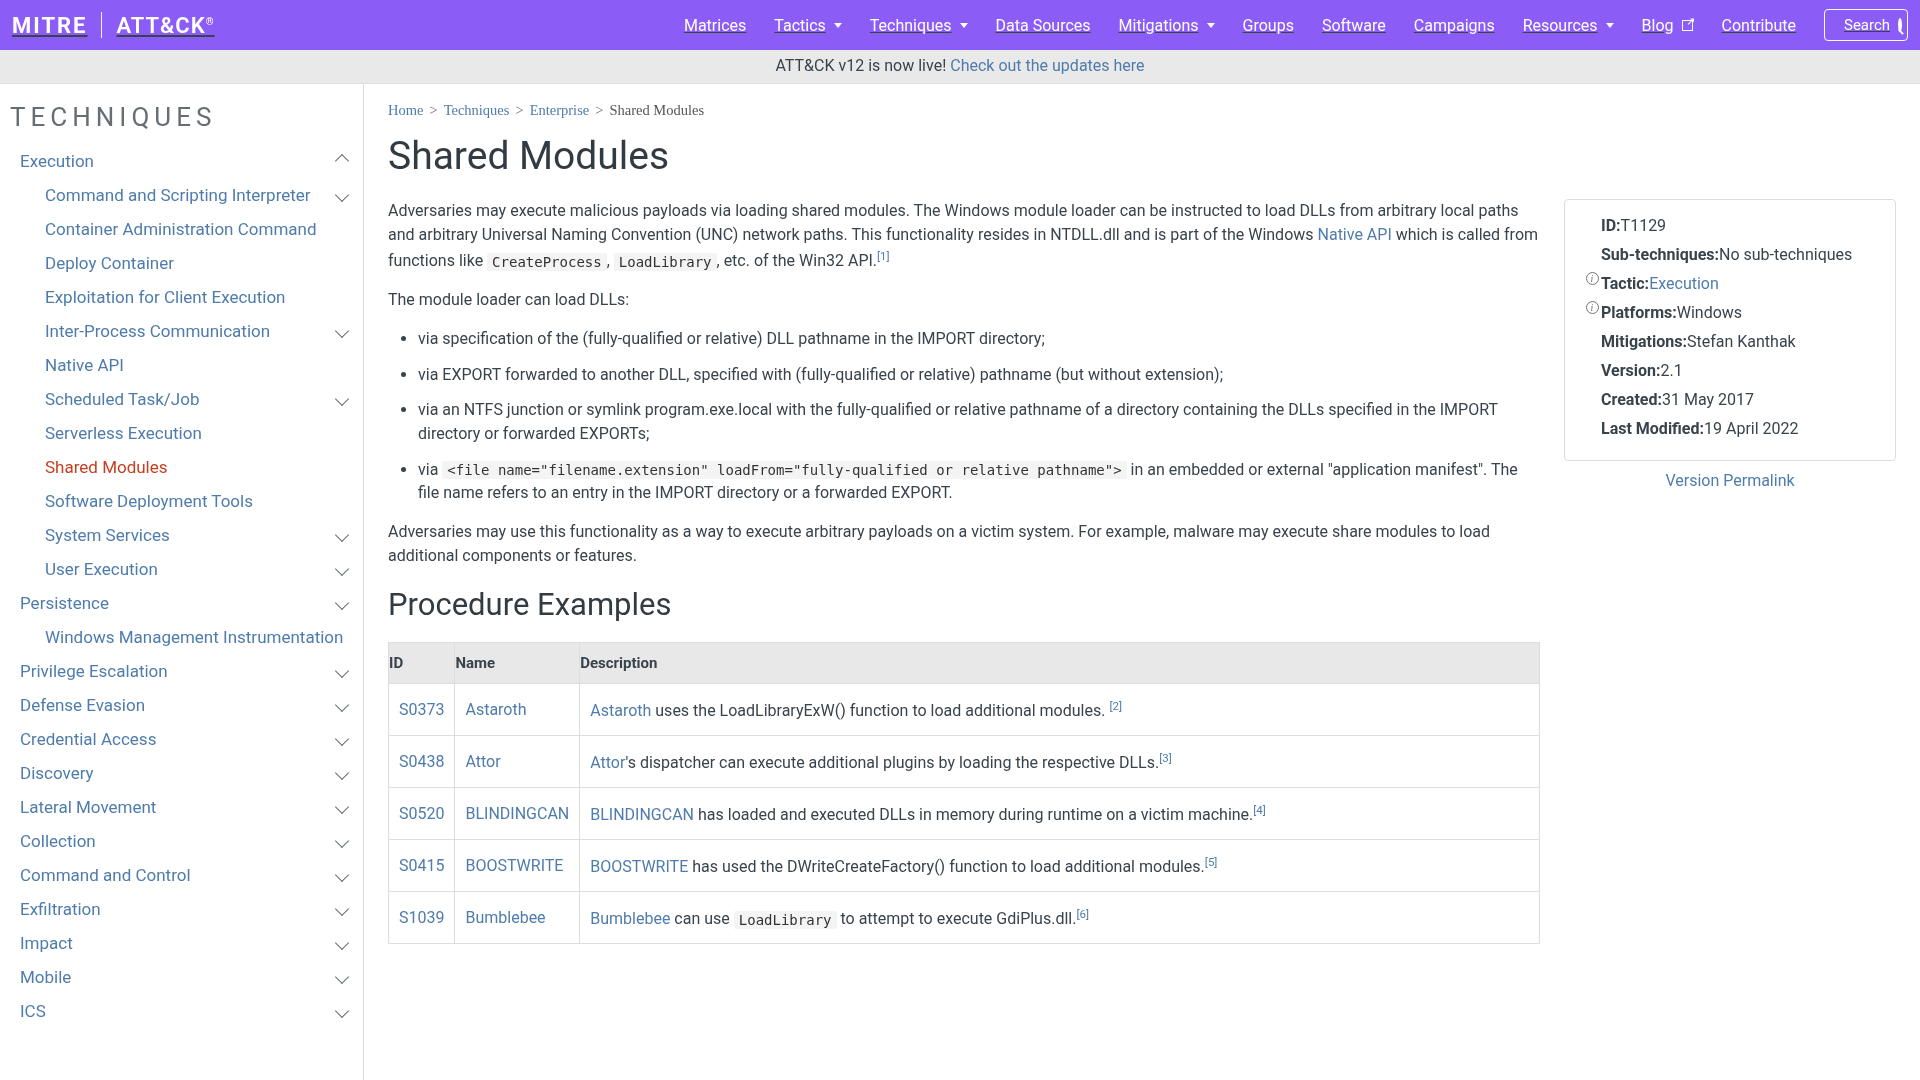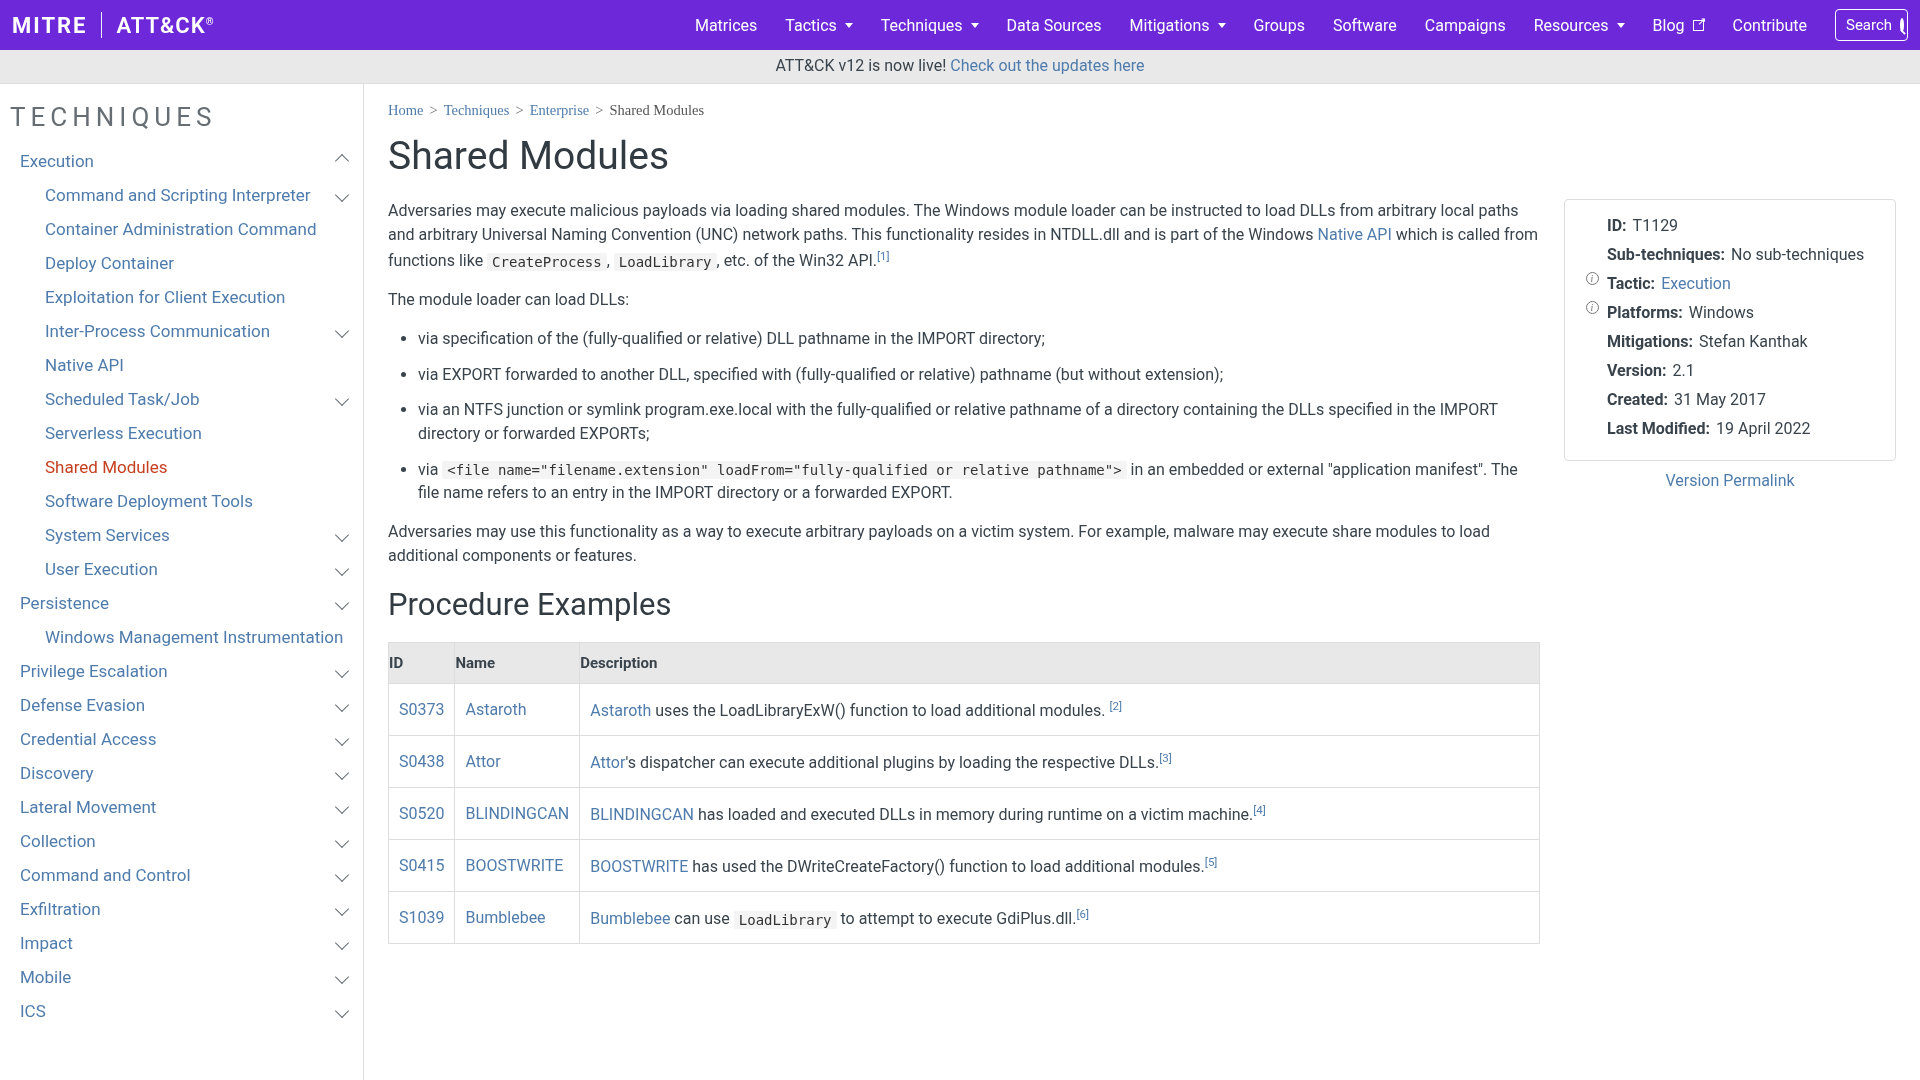--- a/index.html
+++ b/index.html
@@ -1,33 +1,33 @@
 <!DOCTYPE html>
 <html><head>
 <meta charset="utf-8">
 <style>
 * { margin: 0; padding: 0; box-sizing: border-box; }
 body { font-family: Roboto, -apple-system, BlinkMacSystemFont, "Segoe UI", Helvetica, Arial, sans-serif; font-size: 16px; color: #39434c; width: 1920px; height: 1080px; overflow: hidden; }
 a { color: #4f7cac; text-decoration: none; }
 
 
-.navbar { background: #6d28d9; height: 50px; display: flex; align-items: center; padding: 0 12px; }
+.navbar { background: #8b5cf6; height: 50px; display: flex; align-items: center; padding: 0 12px; text-decoration: underline; }
 .logo { display: flex; align-items: center; color: #fff; font-weight: 700; letter-spacing: 1px; margin-left: 0; }
 .logo-mitre { font-size: 22px; font-weight: 700; letter-spacing: 2px; }
 .logo-sep { width: 1px; height: 26px; background: #fff; margin: 0 14px; opacity: 0.9; }
 .logo-attack { font-size: 22px; font-weight: 600; letter-spacing: 1px; }
 .logo-attack sup { font-size: 10px; vertical-align: super; }
 .nav-spacer { flex: 1; }
 .nav-links { display: flex; align-items: center; gap: 0; }
 .nav-item { color: #fff; padding: 8px 14px; font-size: 16px; display: flex; align-items: center; gap: 5px; cursor: pointer; }
 .caret-down { width: 0; height: 0; border-left: 4px solid transparent; border-right: 4px solid transparent; border-top: 5px solid #fff; margin-left: 3px; }
 .ext-icon { width: 12px; height: 12px; display: inline-block; position: relative; margin-left: 3px; }
 .ext-icon::before { content: ""; position: absolute; width: 9px; height: 9px; border: 1.5px solid #fff; left: 0; bottom: 0; }
 .ext-icon::after { content: "↗"; position: absolute; right: -2px; top: -4px; font-size: 11px; }
-.search-box { border: 1px solid #fff; border-radius: 4px; padding: 6px 10px; display: flex; align-items: center; gap: 8px; color: #fff; font-size: 15px; margin-left: 14px; width: 73px; }
+.search-box { border: 1px solid #fff; border-radius: 4px; padding: 6px 19px; display: flex; align-items: center; gap: 8px; color: #fff; font-size: 15px; margin-left: 14px; width: 84px; }
 .search-icon { width: 14px; height: 14px; border: 2px solid #fff; border-radius: 50%; position: relative; }
 .search-icon::after { content: ""; position: absolute; width: 6px; height: 2px; background: #fff; bottom: -3px; right: -4px; transform: rotate(45deg); }
 
 
 .banner { background: #e9e9e9; text-align: center; padding: 6px 0 8px; font-size: 16px; border-bottom: 1px solid #ddd; color: #39434c; }
 
 
 .layout { display: flex; height: calc(1080px - 50px - 33px); }
 
 
@@ -53,21 +53,21 @@
 .content-main { flex: 1; font-size: 16px; line-height: 1.48; color: #39434c; }
 .content-main p { margin-bottom: 15px; }
 .content-main ul { margin: 0 0 15px 30px; }
 .content-main li { margin-bottom: 12px; }
 code { font-family: ui-monospace, SFMono-Regular, Menlo, Consolas, monospace; background: #f4f4f4; padding: 1px 5px; font-size: 14px; color: #333; border-radius: 2px; }
 sup a { font-size: 11.5px; }
 
 
 .info-card-wrap { width: 332px; flex-shrink: 0; }
 .info-card { border: 1px solid #ddd; border-radius: 4px; padding: 14px 18px; }
-.info-row { display: flex; align-items: flex-start; gap: 6px; margin-bottom: 5px; font-size: 16px; line-height: 1.5; }
+.info-row { display: flex; align-items: flex-start; margin-bottom: 5px; font-size: 16px; line-height: 1.5; }
 .info-icon-slot { width: 18px; flex-shrink: 0; margin-left: -22px; display: flex; align-items: center; justify-content: center; }
 .info-icon { width: 13px; height: 13px; border: 1.3px solid #777; border-radius: 50%; position: relative; }
 .info-icon::after { content: "i"; position: absolute; left: 4px; top: -2px; font-size: 10px; font-style: italic; color: #777; font-family: serif; }
 .info-label { font-weight: 700; color: #39434c; }
 .info-val { }
 .card-body { margin-left: 22px; }
 .perma { text-align: center; margin-top: 10px; }
 .perma a { color: #4f7cac; font-size: 16px; }
 
 

